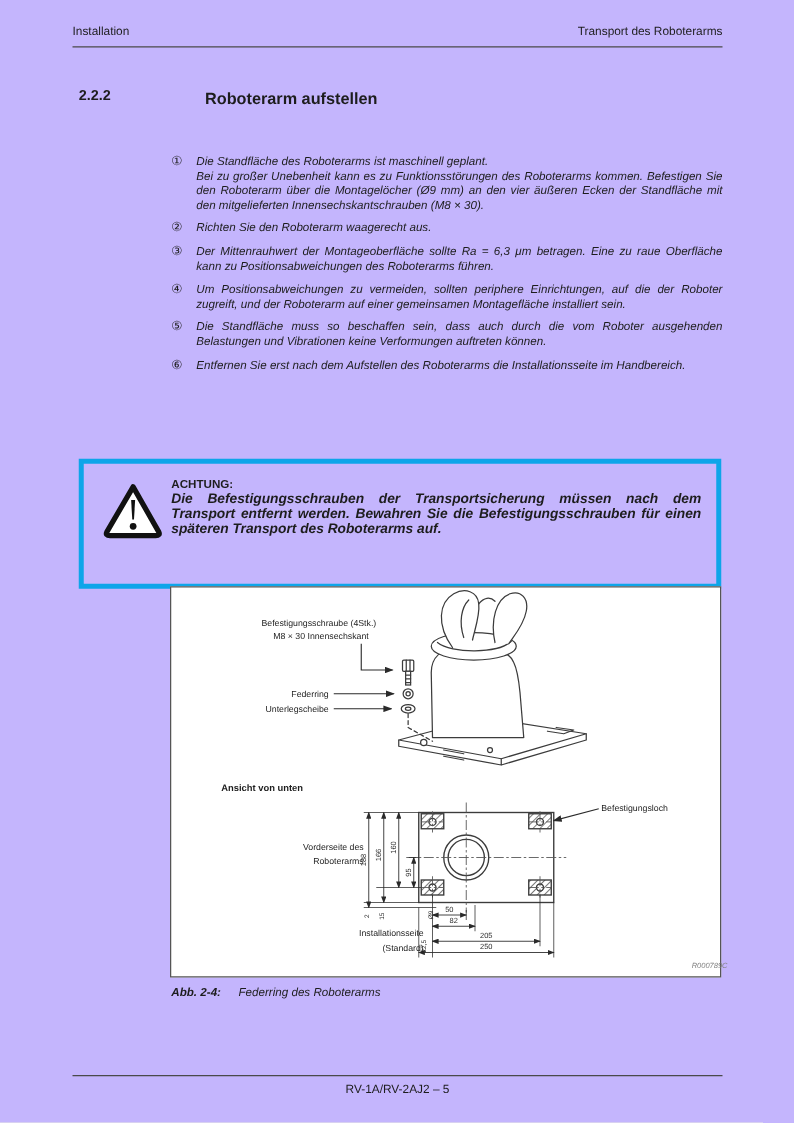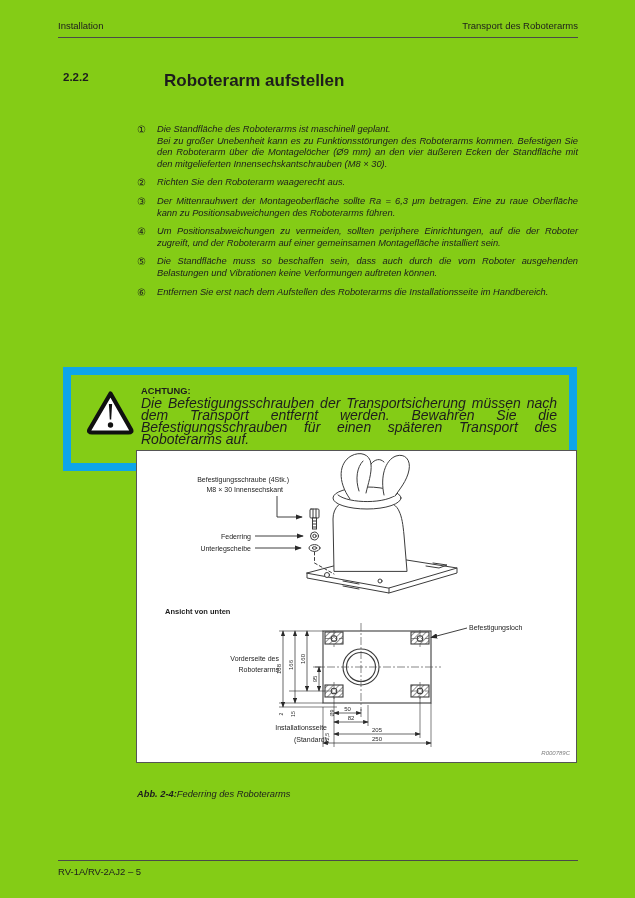--- a/index.html
+++ b/index.html
@@ -1,49 +1,49 @@
 <!DOCTYPE html>
 <html><head>
 <meta charset="utf-8">
 <style>
   * { margin:0; padding:0; box-sizing:border-box; }
   html,body { background:#e8e8e8; }
   .page {
-    position:relative; width:635px; height:898px; background:#84cc16;
+    position:relative; width:635px; height:898px; background:#c4b5fd;
     font-family:"Liberation Sans", sans-serif; color:#1d1d1d; overflow:hidden;
     margin:0 auto;
   }
   .hdr { position:absolute; top:20px; left:58px; right:57px;
          display:flex; justify-content:space-between; font-size:9.5px; }
   .hdr-rule { position:absolute; top:37px; left:58px; right:57px;
               border-top:1.5px solid #4a4a4a; }
   .sec-head { position:absolute; top:71px; left:63px; font-size:11.5px; font-weight:bold; }
-  .sec-title { position:absolute; top:71px; left:137px; font-size:17px; font-weight:bold;padding-left:27px; }
+  .sec-title { position:absolute; top:71px; left:137px; font-size:13px; font-weight:bold;padding-left:27px; }
   .intro { position:absolute; top:97px; left:137px; width:441px;
            font-size:9.3px; line-height:11.8px; white-space:pre-line; }
   .steps { position:absolute; top:124px; left:137px; width:441px; list-style:none; }
   .steps li { display:flex; margin-bottom:7px; }
   .step-marker { width:20px; flex:0 0 20px; font-size:10px; line-height:11.6px; }
   .step-text { flex:1; font-size:9.3px; line-height:11.6px;
                text-align:justify; white-space:pre-line;font-style:italic; }
   .warn { position:absolute; top:367px; left:63px; width:514px; height:104px;
-          border:8px solid #0ea5e9; }
+          border:4px solid #0ea5e9; }
   .warn-icon { position:absolute; left:15px; top:15px; }
   .warn-text { position:absolute; left:70px; right:12px; top:10px; }
   .warn-title { font-size:9.3px; font-weight:bold; line-height:12px; }
-  .warn-body { font-size:14px; font-weight:normal; font-style:italic;
+  .warn-body { font-size:11px; font-weight:bold; font-style:italic;
                line-height:12px; text-align:justify; }
-  .figure-box { position:absolute; top:450px; left:136px; width:441px; height:313px;
-                border:1px solid #555; background:#fff; }
+  .figure-box { position:absolute; top:469px; left:136px; width:441px; height:313px;
+                border:1px solid #555; background:#fff;padding-left:12px; }
   .caption { position:absolute; top:789px; left:137px; font-size:9.3px; font-style:italic; }
-  .cap-label { font-weight:bold; }
+  .cap-label { font-weight:bold; margin-right:14px; }
   .ftr-rule { position:absolute; top:860px; left:58px; right:57px;
               border-top:1.5px solid #4a4a4a; }
   .ftr { position:absolute; top:866px; left:58px; right:57px;
-         display:flex; justify-content:flex-start; font-size:9.5px; }
+         display:flex; justify-content:center; font-size:9.5px; }
   svg text { font-family:"Liberation Sans", sans-serif; fill:#1d1d1d; }
   .lbl { font-size:7px; }
   .lbl-b { font-size:7.5px; font-weight:bold; }
   .dim { font-size:6px; fill:#2a2a2a; }
   .dim-s { font-size:5.2px; fill:#2a2a2a; }
   .refcode { font-size:6px; font-style:italic; fill:#808080; }
 </style>
 </head>
 <body>
 

